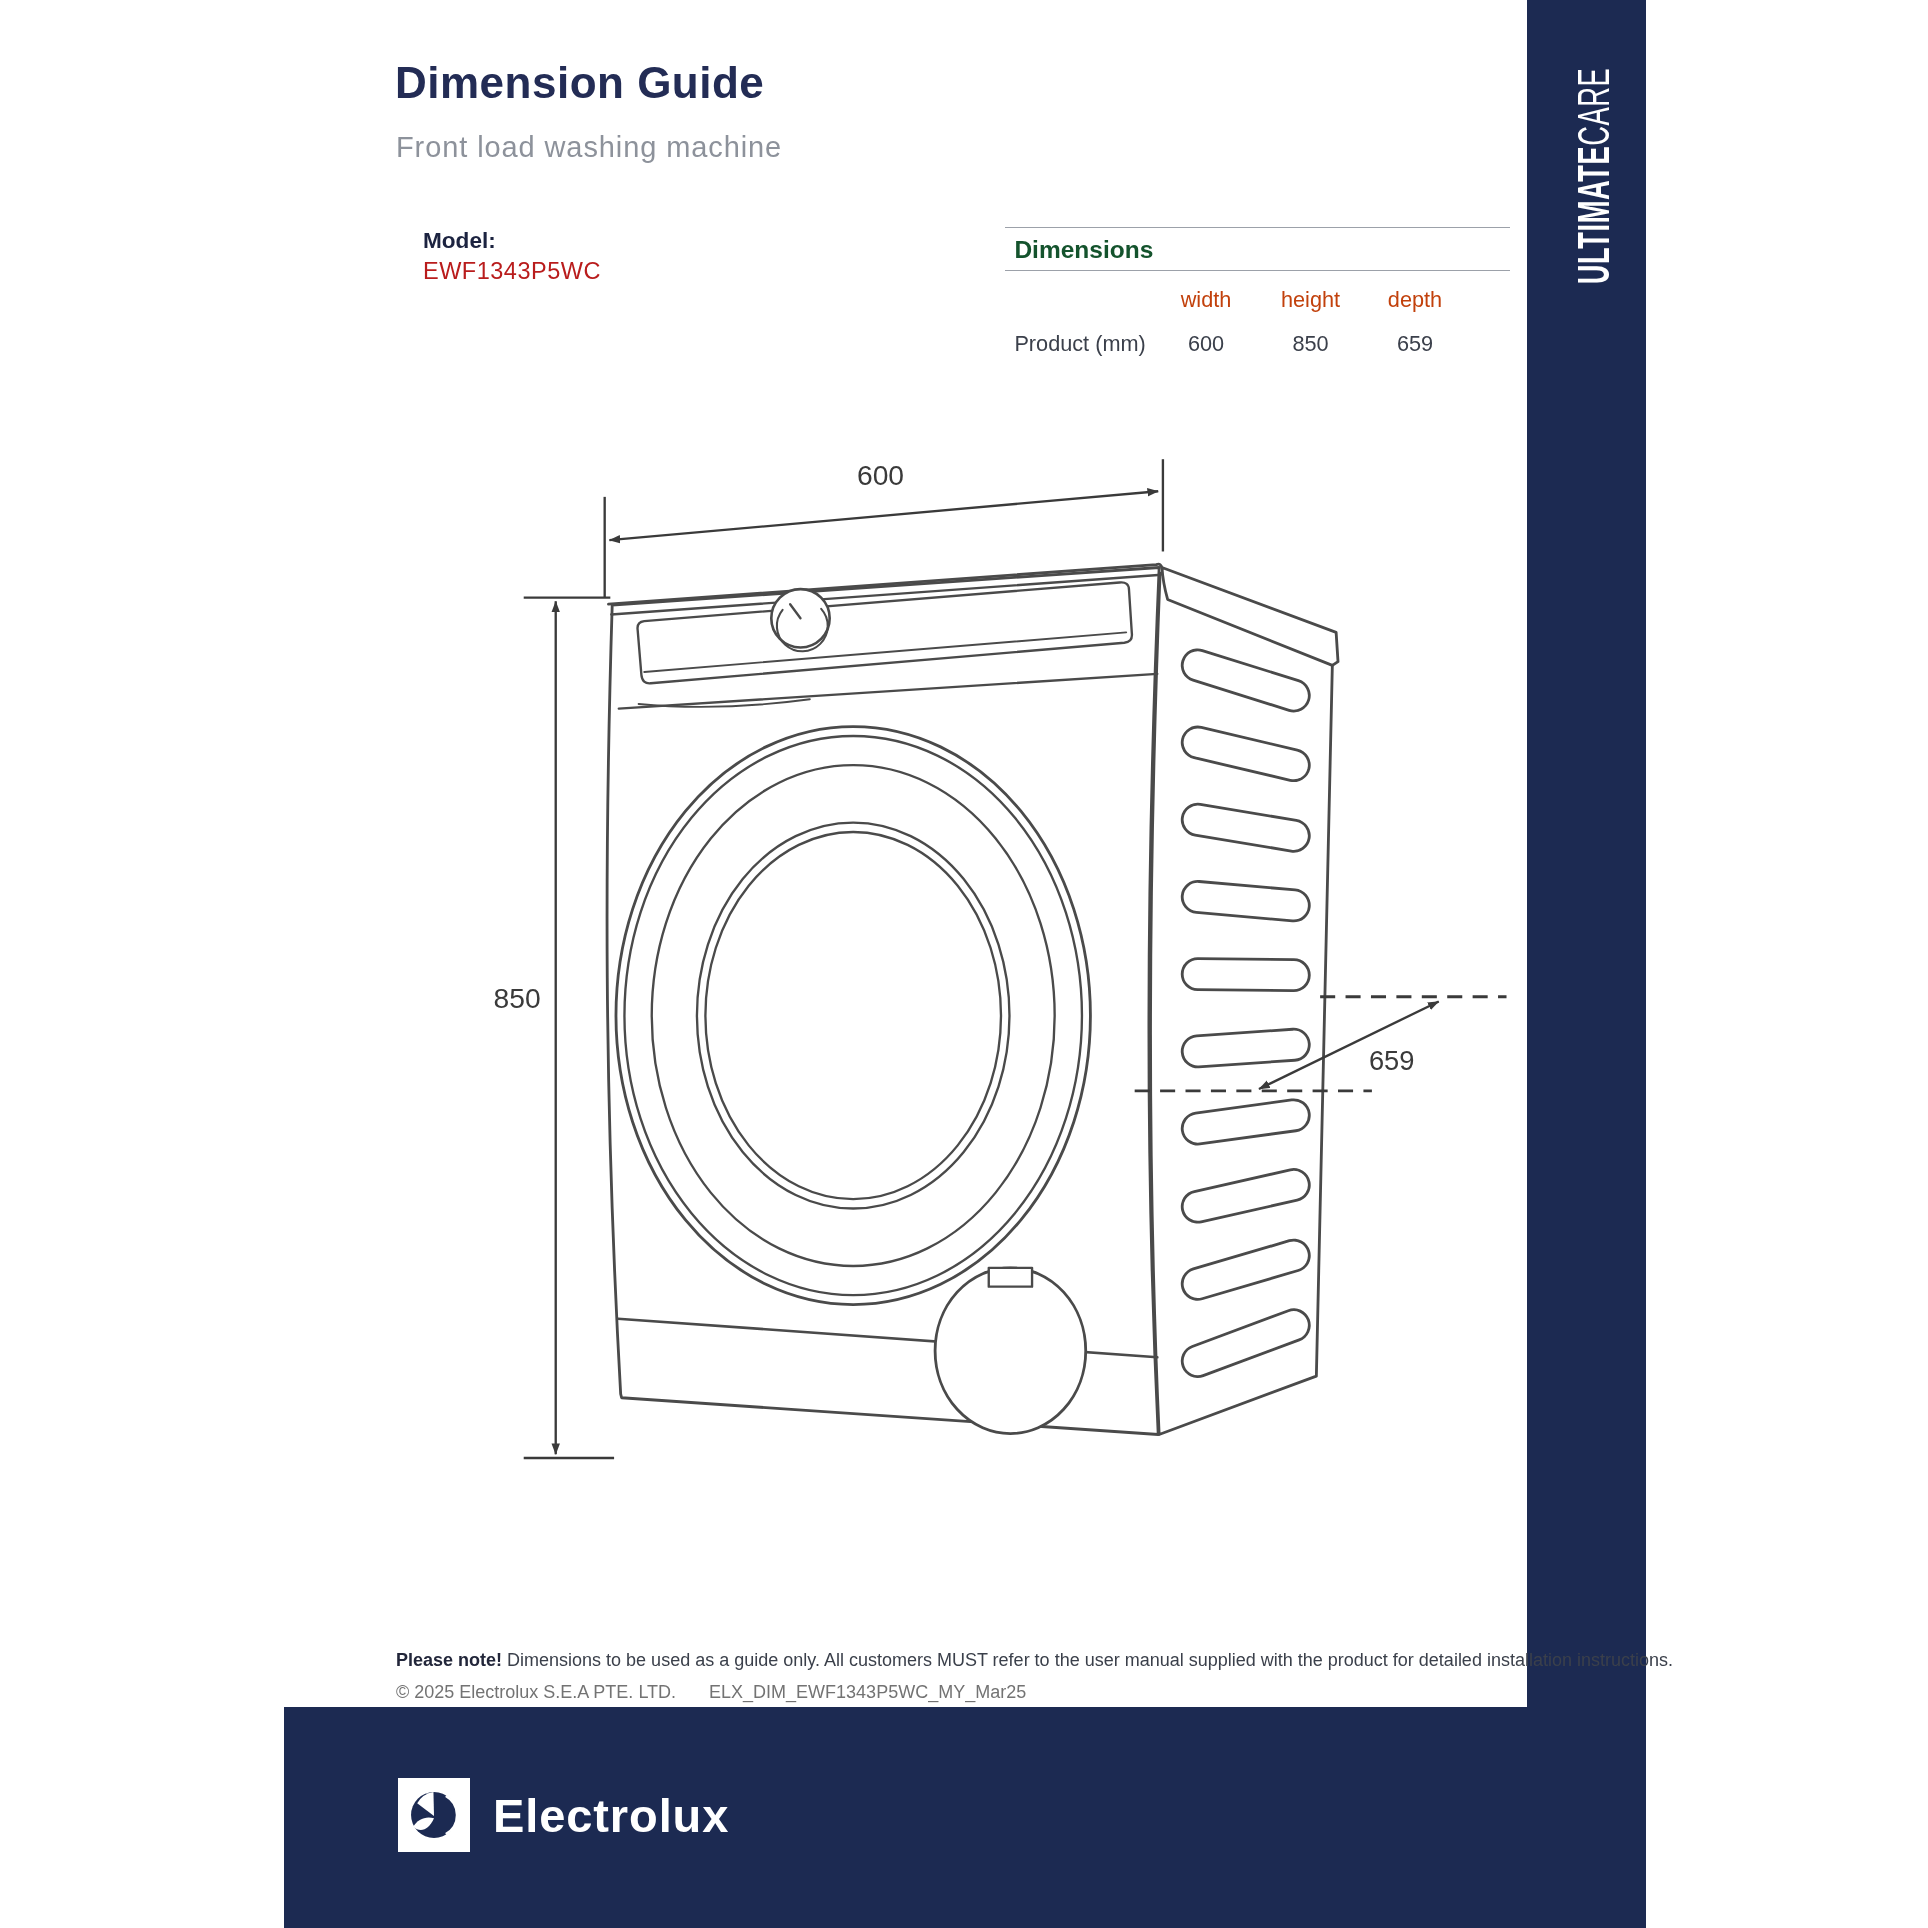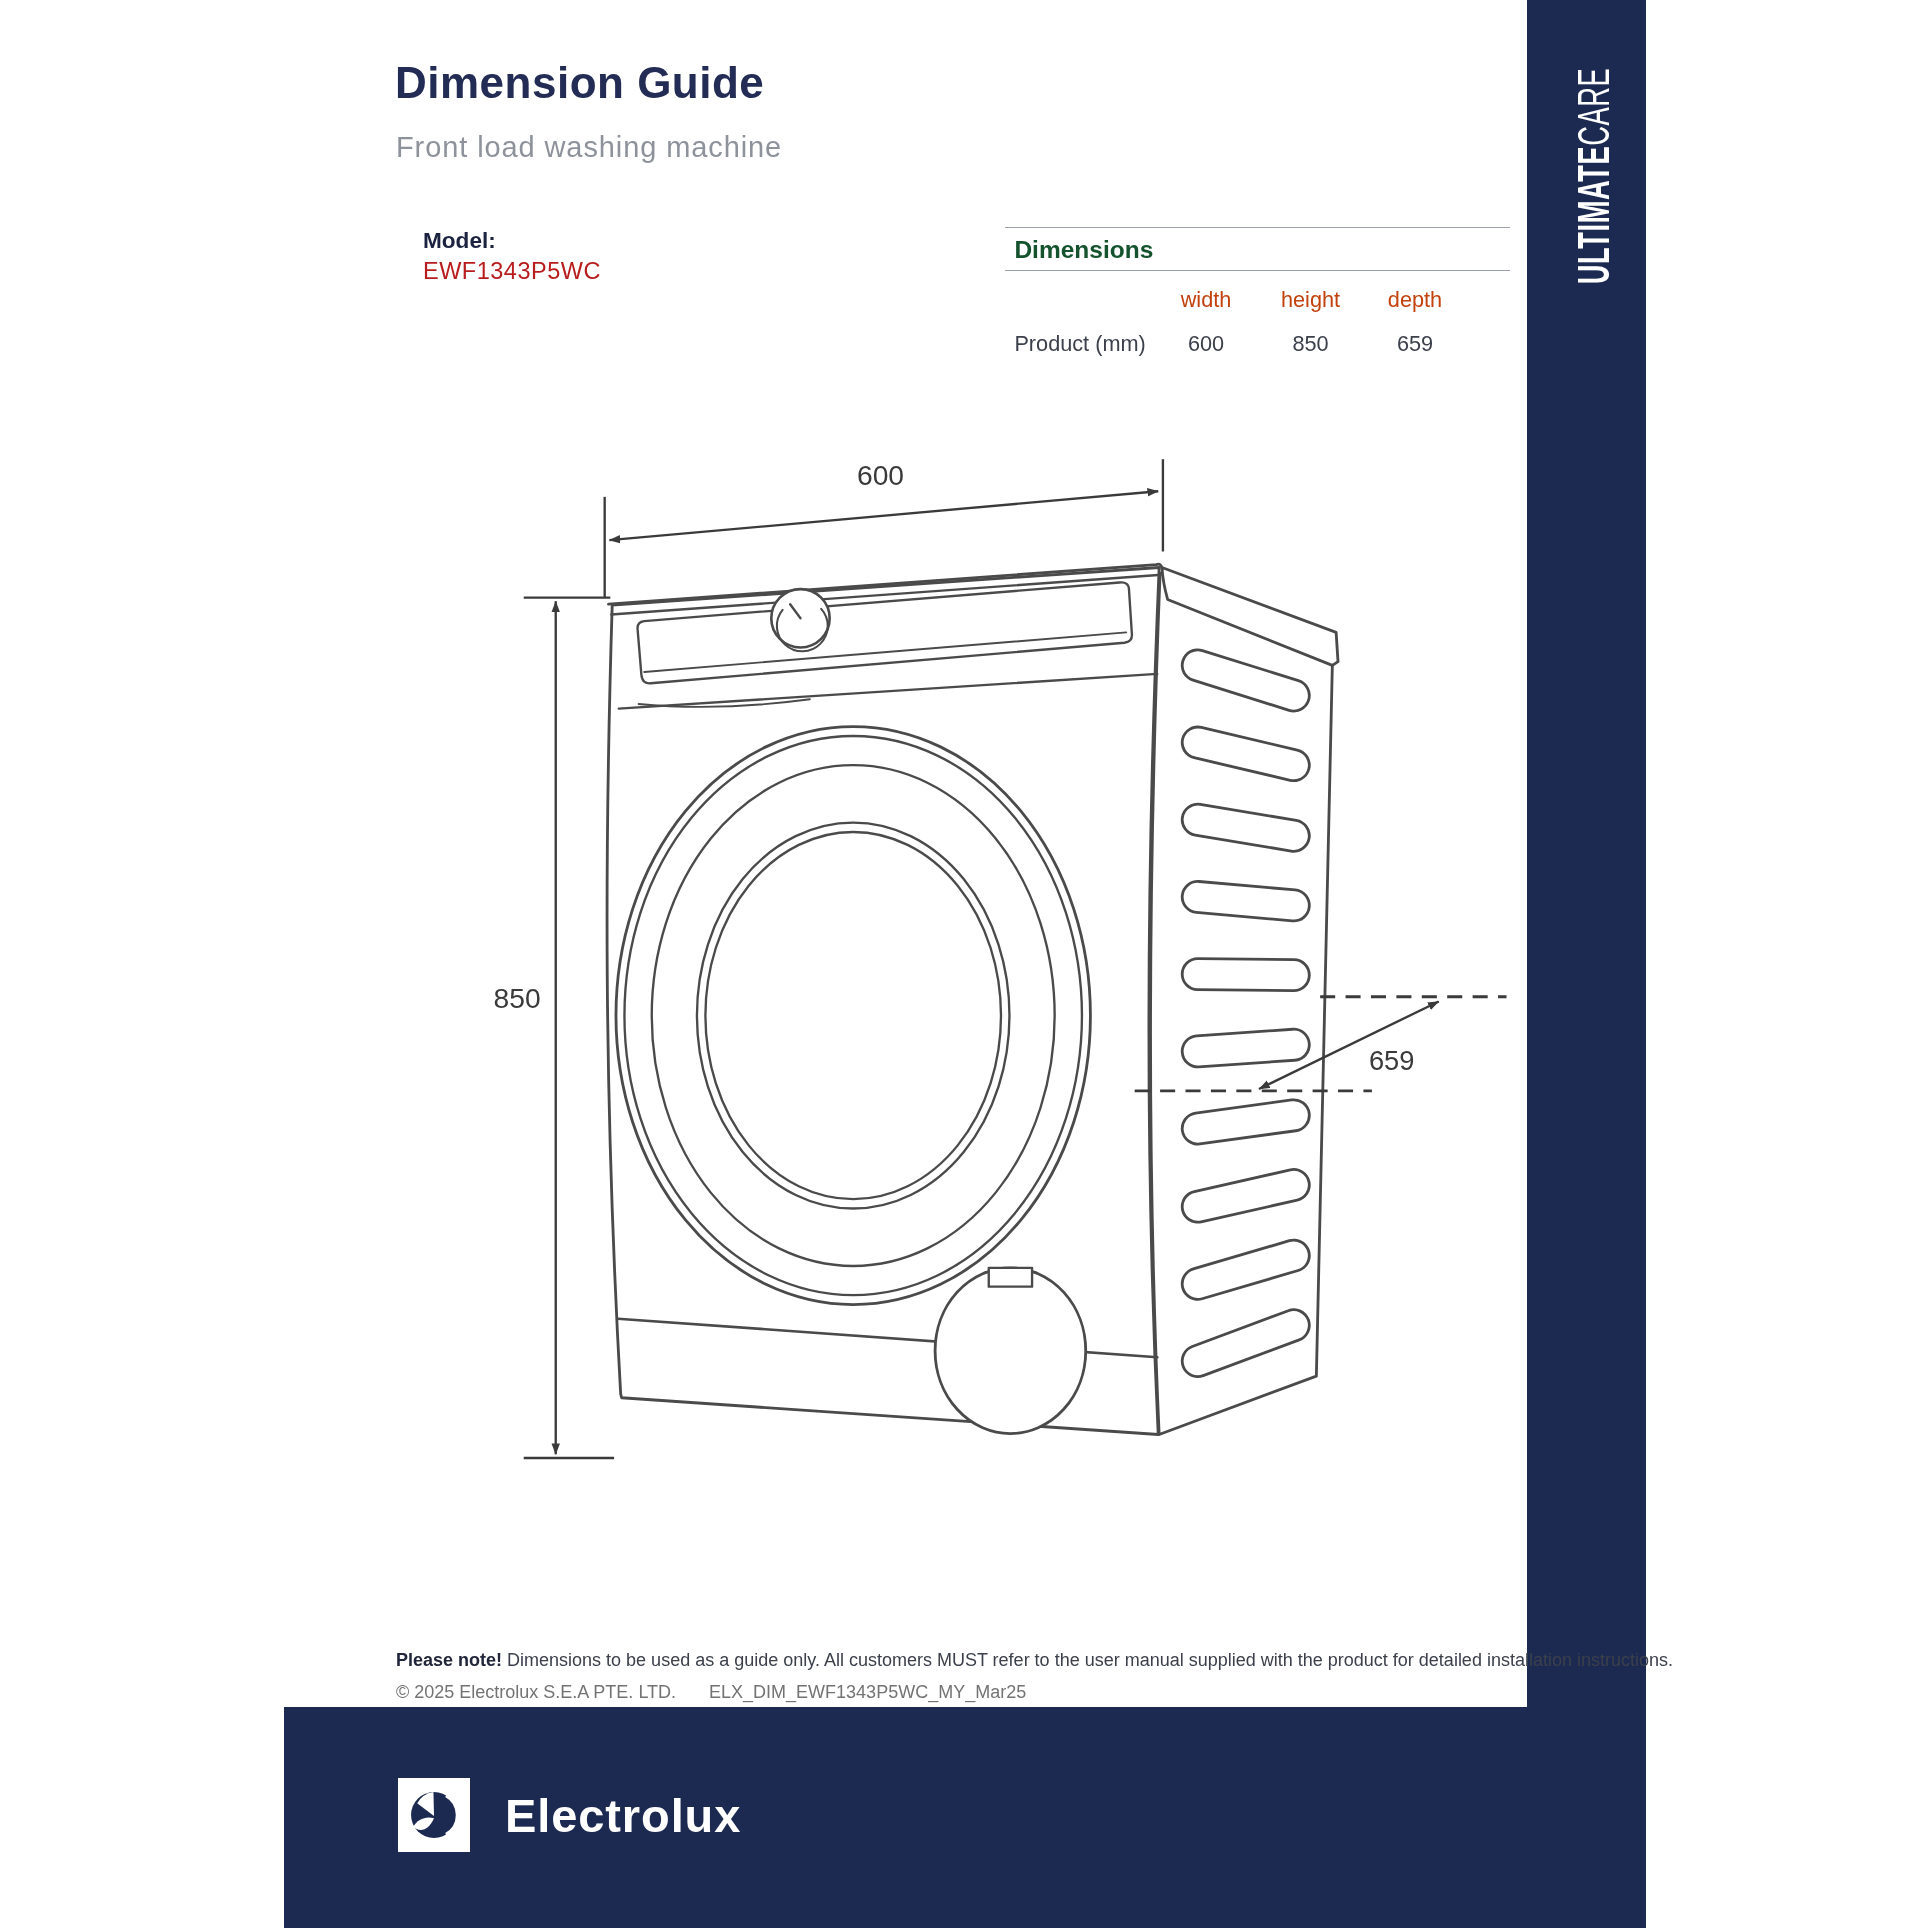--- a/index.html
+++ b/index.html
@@ -57,21 +57,21 @@
   .copy-line {
     position:absolute; left:396px; top:1682px;
     font-size:18px; color:#737373; white-space:nowrap;
   }
   .copy-line .doc-code { margin-left:28px; }
   
   .footer-band {
     position:absolute; left:284px; top:1707px; width:1362px; height:221px;
     background:#1C2A52;
   }
-  .logo-block { position:absolute; left:114px; top:71px; display:flex; align-items:center; gap:35px; }
+  .logo-block { position:absolute; left:114px; top:71px; display:flex; align-items:center; gap:23px; }
   .logo-square { width:72px; height:74px; background:#ffffff; display:flex; align-items:center; justify-content:center; }
   .logo-wordmark { color:#ffffff; font-size:47px; font-weight:700; letter-spacing:0.9px; }
 </style>
 </head>
 <body>
 
 <div class="page">
 
   <div class="doc-title">Dimension Guide</div>
   <div class="doc-subtitle">Front load washing machine</div>

